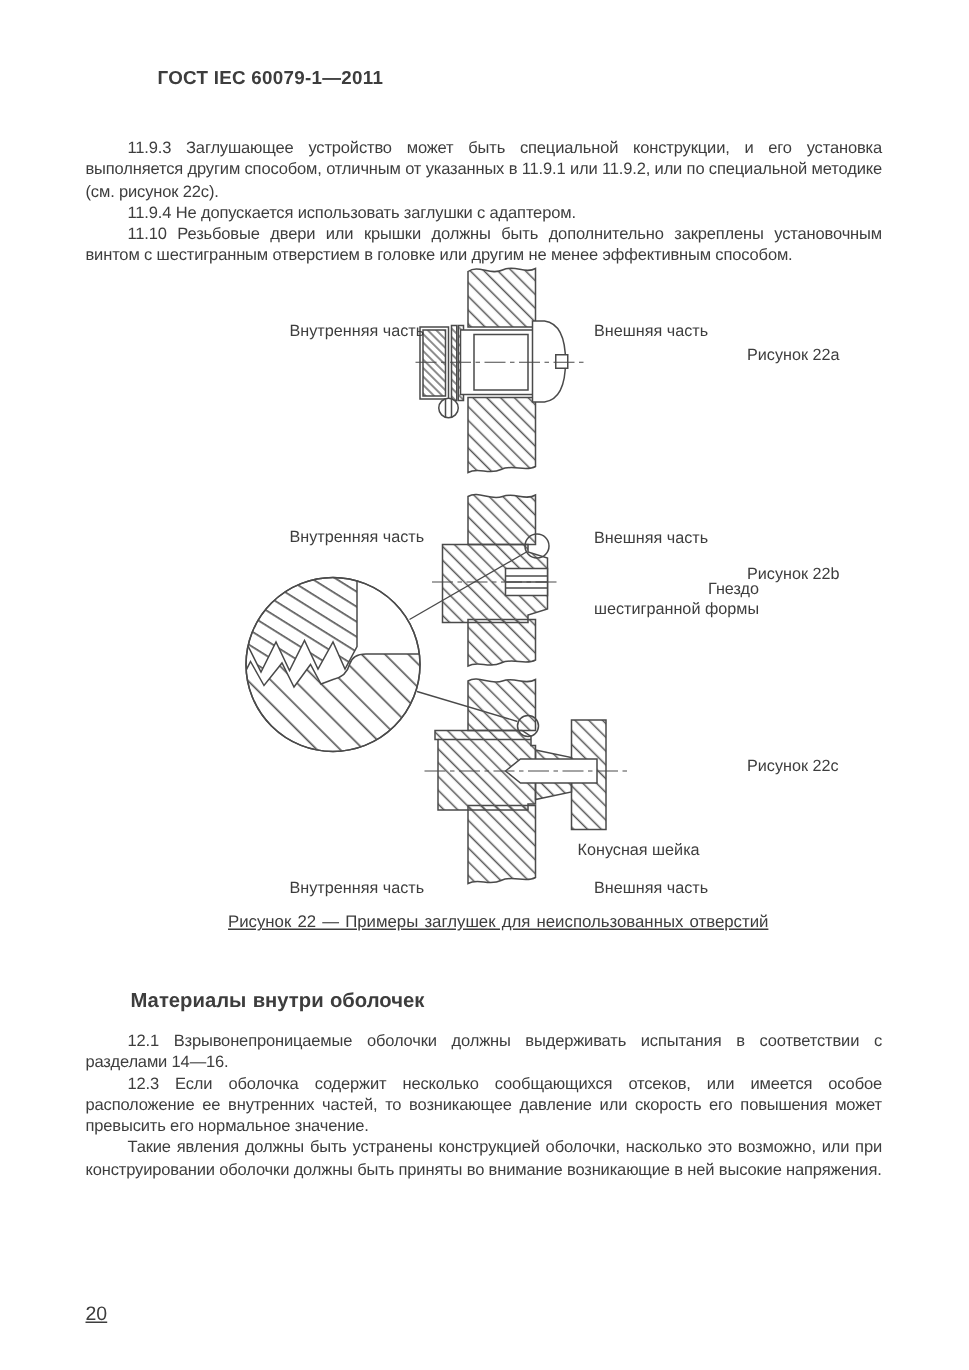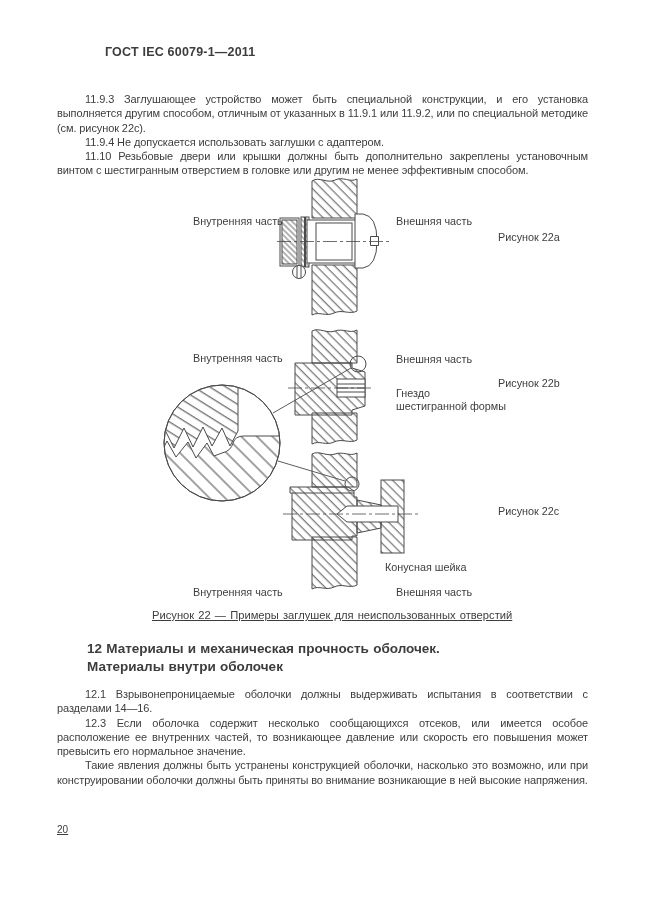--- a/index.html
+++ b/index.html
@@ -6,23 +6,23 @@
   .page{position:relative;width:646px;height:913px;background:#ffffff;
         font-family:"Liberation Sans", sans-serif;color:#3d3d3d;overflow:hidden;}
   .hdr{position:absolute;left:57px;top:45px;font-size:12.5px;font-weight:bold;letter-spacing:.2px;padding-left:48px;}
   .tblock{position:absolute;left:57px;width:531px;}
   .tblock p{margin:0;text-indent:28px;text-align:justify;
             font-size:11px;letter-spacing:-0.1px;line-height:14.3px;}
   #intro{top:92px;}
   #sec12body{top:687px;}
   .h12{position:absolute;left:87px;font-size:13.5px;font-weight:bold;white-space:nowrap;word-spacing:.5px;}
   .lbl{position:absolute;font-size:10.8px;white-space:nowrap;}
-  .lbl.two{white-space:pre-line;line-height:12.5px;}
+  .lbl.two{white-space:pre-line;line-height:12.5px;text-align:right;}
   .cap{position:absolute;left:152px;top:609px;font-size:11.2px;word-spacing:1px;white-space:nowrap;text-decoration:underline;}
-  .pnum{position:absolute;left:57px;top:824px;font-size:10px;text-decoration:underline;}
+  .pnum{position:absolute;left:57px;top:868px;font-size:13px;text-decoration:underline;}
   svg.fig{position:absolute;left:0;top:0;}
 </style>
 </head>
 <body>
 
 <div class="page">
 
   <div class="hdr">ГОСТ IEC 60079-1—2011</div>
 
   <div class="tblock" id="intro">
@@ -116,21 +116,20 @@
   <div class="lbl two" style="left:396px;top:387px">Гнездо
 шестигранной формы</div>
 
   <div class="lbl" style="left:498px;top:505px">Рисунок 22c</div>
   <div class="lbl" style="left:385px;top:561px">Конусная шейка</div>
   <div class="lbl" style="left:193px;top:586px">Внутренняя часть</div>
   <div class="lbl" style="left:396px;top:586px">Внешняя часть</div>
 
   <div class="cap">Рисунок 22 — Примеры заглушек для неиспользованных отверстий</div>
 
-  <div class="h12" style="top:641px">12 Материалы и механическая прочность оболочек.</div>
   <div class="h12" style="top:659px">Материалы внутри оболочек</div>
 
   <div class="tblock" id="sec12body">
     <p>12.1 Взрывонепроницаемые оболочки должны выдерживать испытания в соответствии с разделами 14—16.</p>
     <p>12.3 Если оболочка содержит несколько сообщающихся отсеков, или имеется особое расположение ее внутренних частей, то возникающее давление или скорость его повышения может превысить его нормальное значение.</p>
     <p>Такие явления должны быть устранены конструкцией оболочки, насколько это возможно, или при конструировании оболочки должны быть приняты во внимание возникающие в ней высокие напряжения.</p>
   </div>
 
   <div class="pnum">20</div>
 

